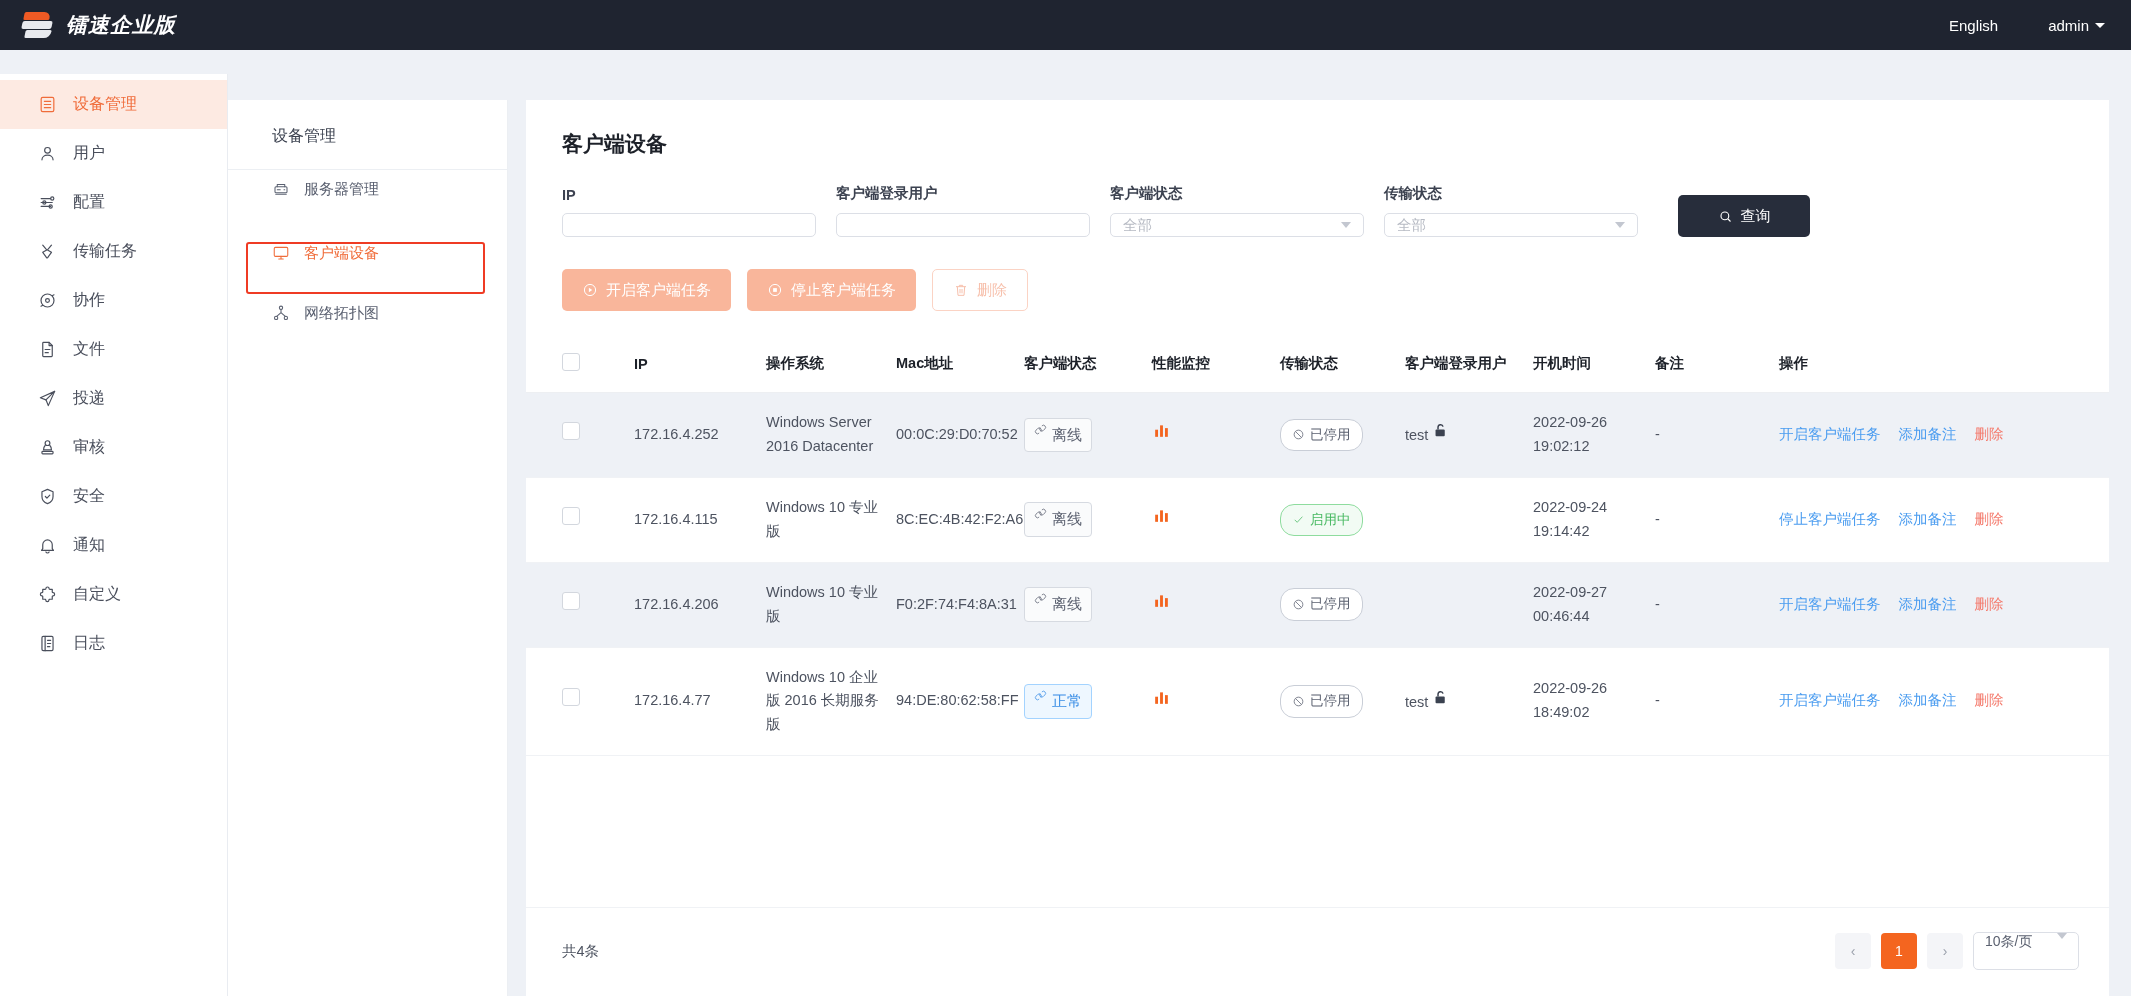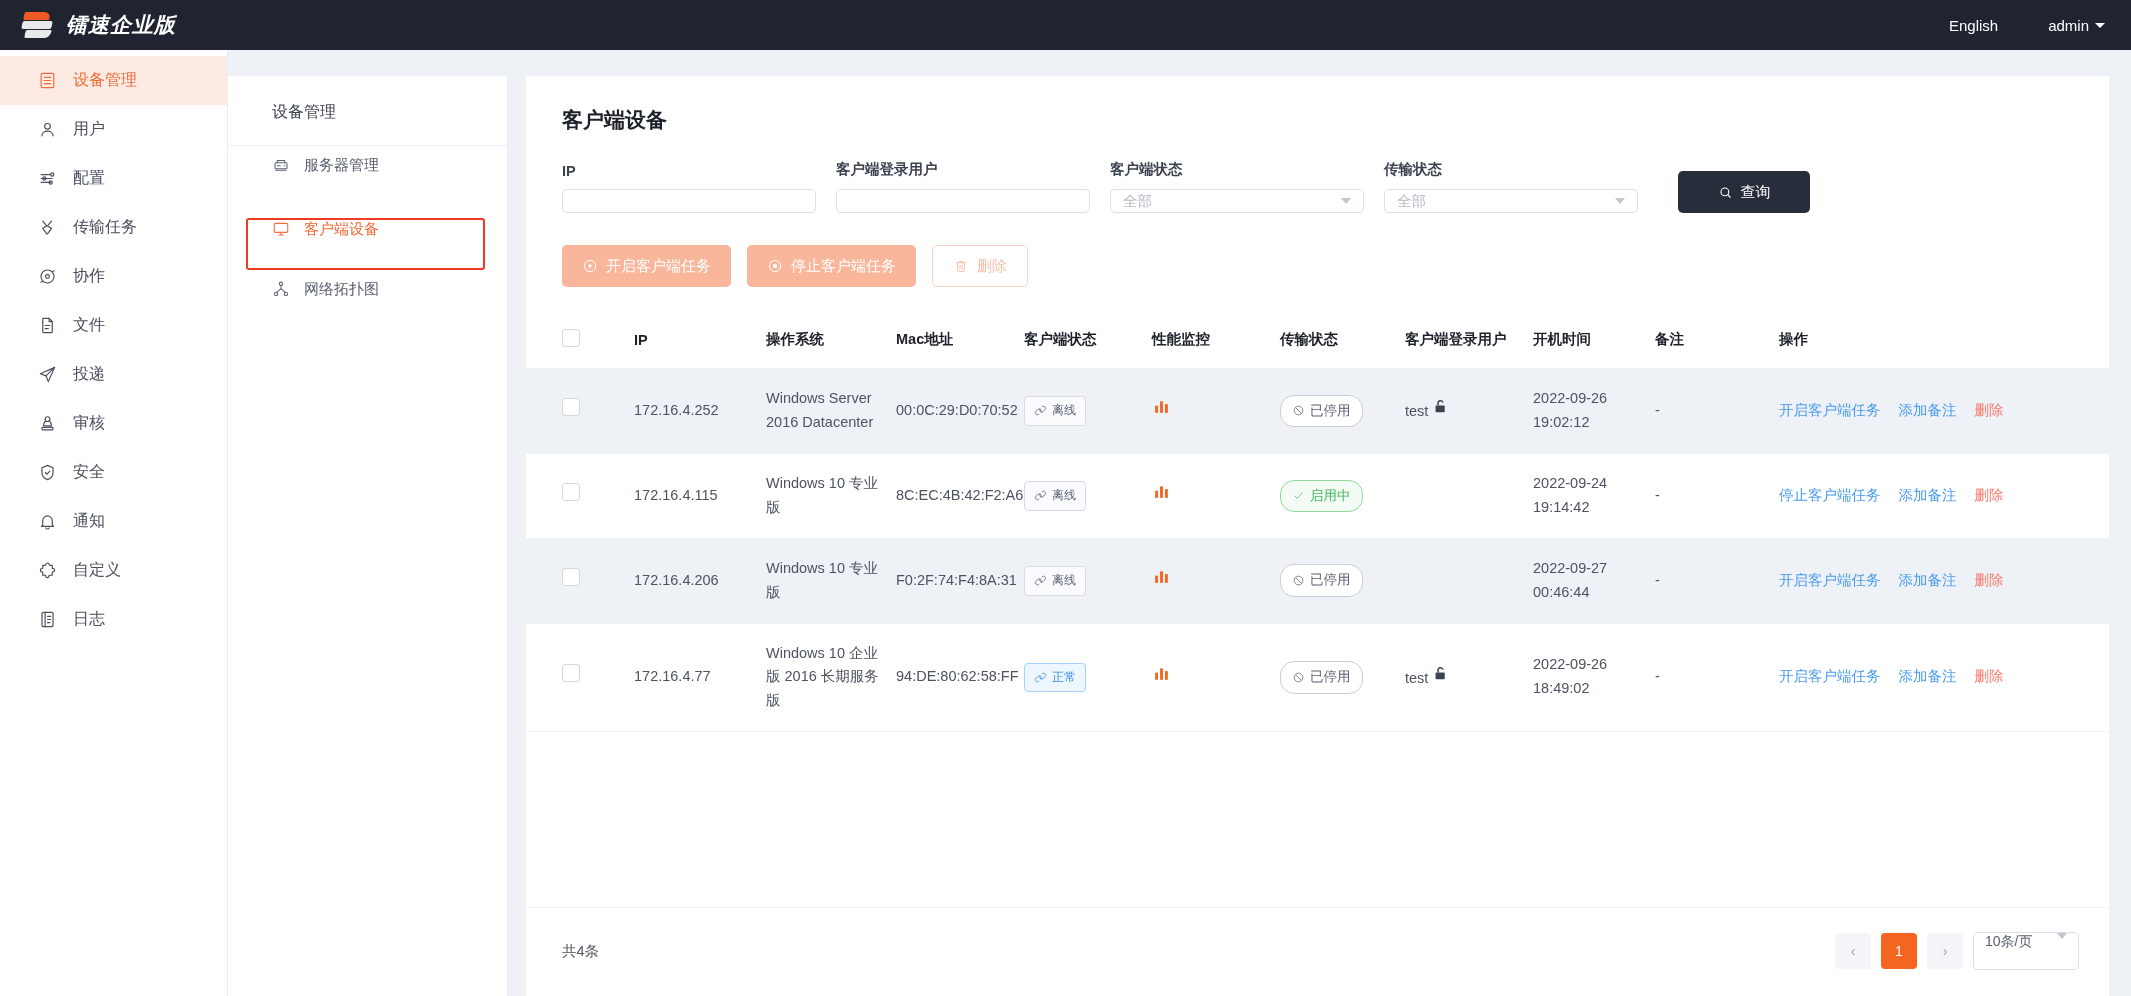--- a/index.html
+++ b/index.html
@@ -29,21 +29,21 @@
     font-family: "DejaVu Sans", sans-serif;
     font-size: 21px; font-weight: 700; letter-spacing: 1px;
     font-style: italic; color: #fff;
   }
   .topbar-right { margin-left: auto; display: flex; align-items: center; gap: 50px; }
   .top-link { font-size: 15px; color: #fff; cursor: pointer; }
   .top-user { font-size: 15px; color: #fff; cursor: pointer; display:flex; align-items:center; gap:6px; }
   .caret-down { width:0;height:0;border-left:5px solid transparent;border-right:5px solid transparent;border-top:5px solid #fff; }
 
   
-  .shell { flex: 1 1 auto; display: flex; min-height: 0; }
+  .shell { flex: 1 1 auto; display: flex; min-height: 0; margin-top: 24px; }
 
   
   .sidebar {
     width: 228px; flex: 0 0 228px;
     background: #fff;
     border-right: 1px solid #e9ecf1;
     padding-top: 6px;
     overflow: hidden;
   }
   .nav-item {
@@ -130,23 +130,23 @@
     font-size: 14.5px; color: #4d5360; padding: 18px 8px; vertical-align: middle;
     border-bottom: 1px solid #f0f2f5; line-height: 1.65;
   }
   tbody tr:nth-child(odd) { background: #eef1f6; }
   tbody tr:nth-child(even) { background: #fff; }
   .cbox {
     width: 18px; height: 18px; border: 1px solid #d3d7de; border-radius: 3px;
     background: #fff; display: inline-block; cursor: pointer;
   }
   .tag {
-    display: inline-flex; align-items: center; gap: 5px;
+    display: inline-flex; gap: 5px;
     border: 1px solid #d6dae1; background: #fafbfc; color: #5b6170;
-    border-radius: 4px; padding: 4px 9px; font-size: 12px; white-space: nowrap;
+    border-radius: 4px; padding: 4px 9px; font-size: 15px; white-space: nowrap;
   }
   .tag.online { border-color: #a3d3ff; background: #eef7ff; color: #3a8ee6; }
   .pill {
     display: inline-flex; align-items: center; gap: 5px;
     border: 1px solid #c9ced7; border-radius: 14px; padding: 4px 11px;
     font-size: 13.5px; color: #5b6170; background: #fff; white-space: nowrap;
   }
   .pill.active { border-color: #8edc9e; color: #48b962; background: #f2fbf4; }
   .pill svg, .tag svg { width: 13px; height: 13px; stroke: currentColor; fill:none; stroke-width:1.4; }
   .chart-ico { display:inline-block; cursor:pointer; }

